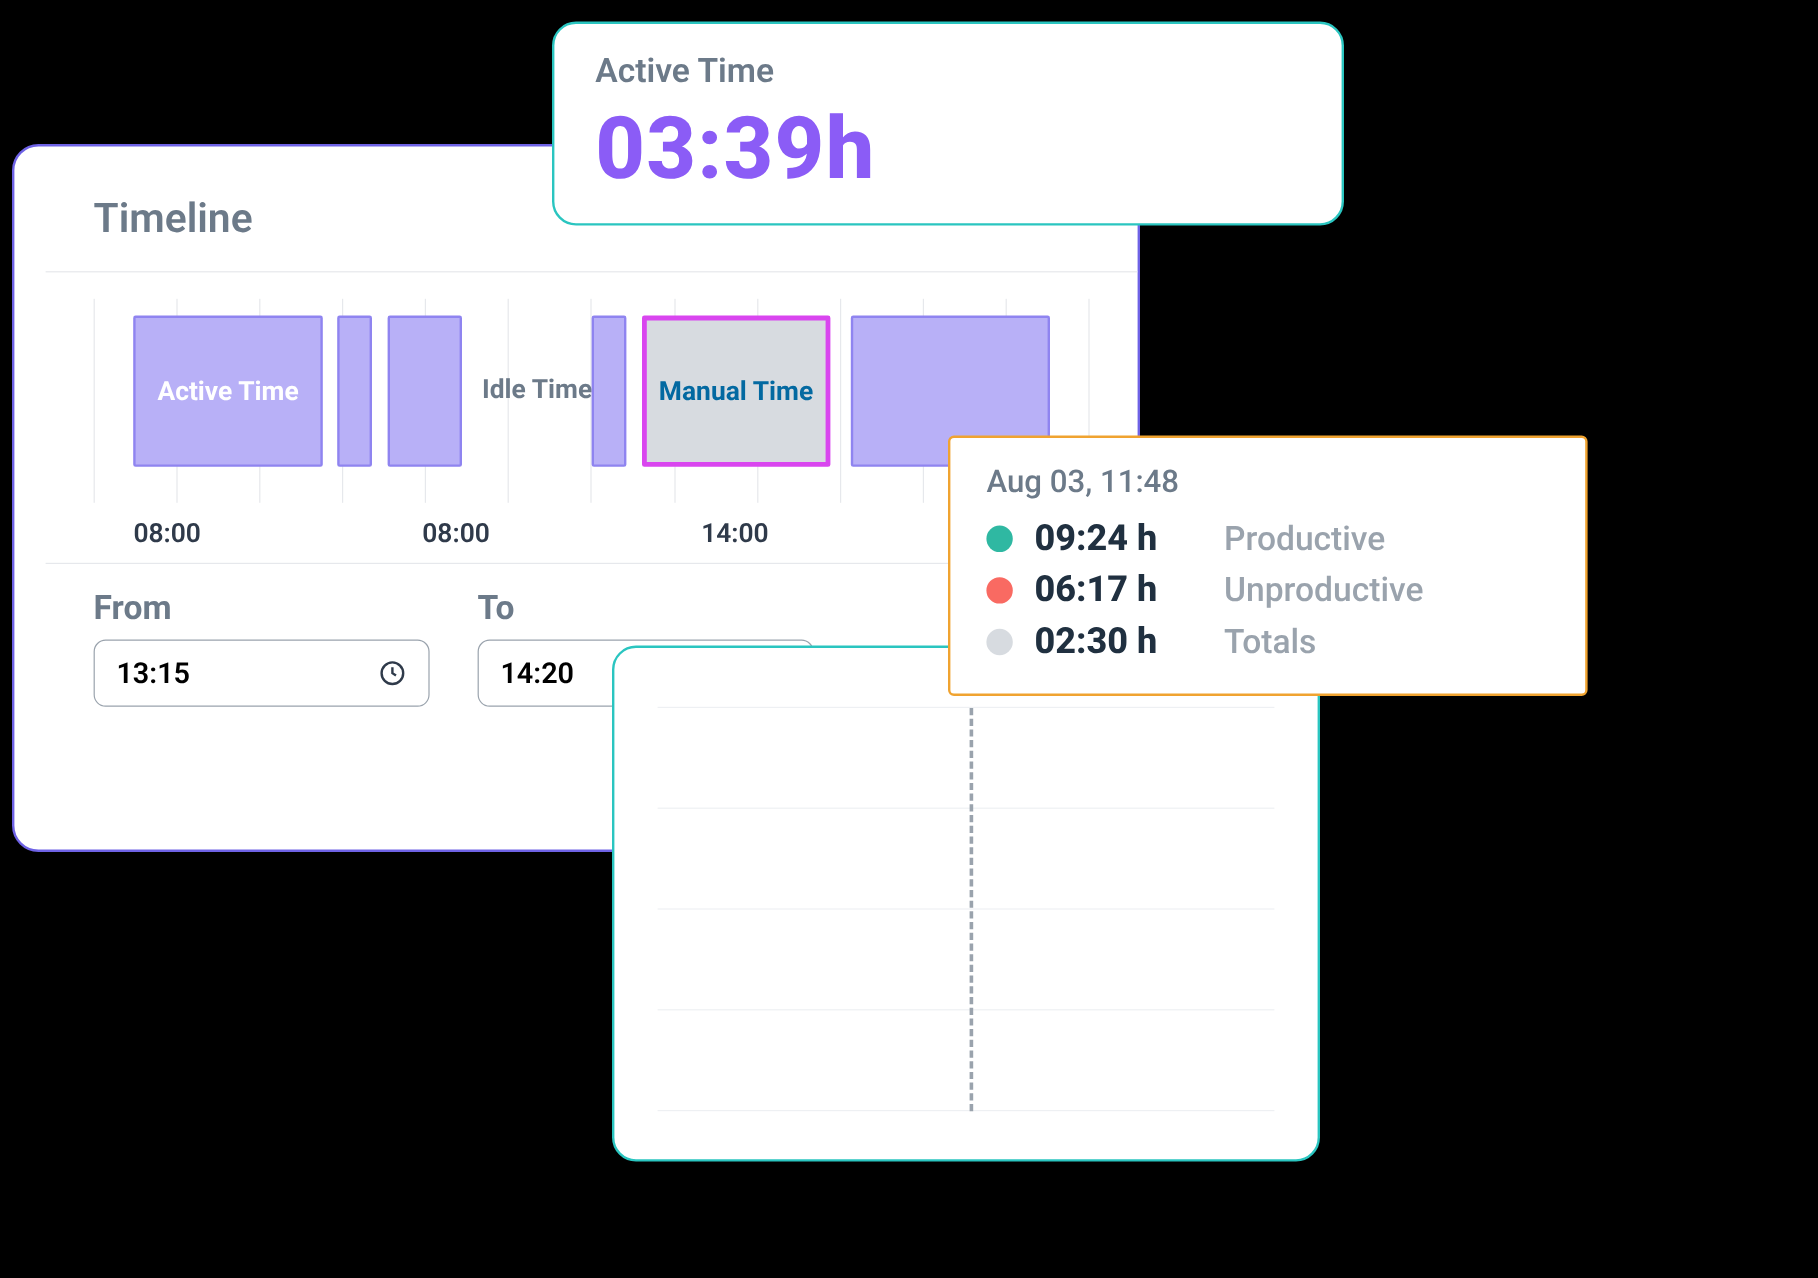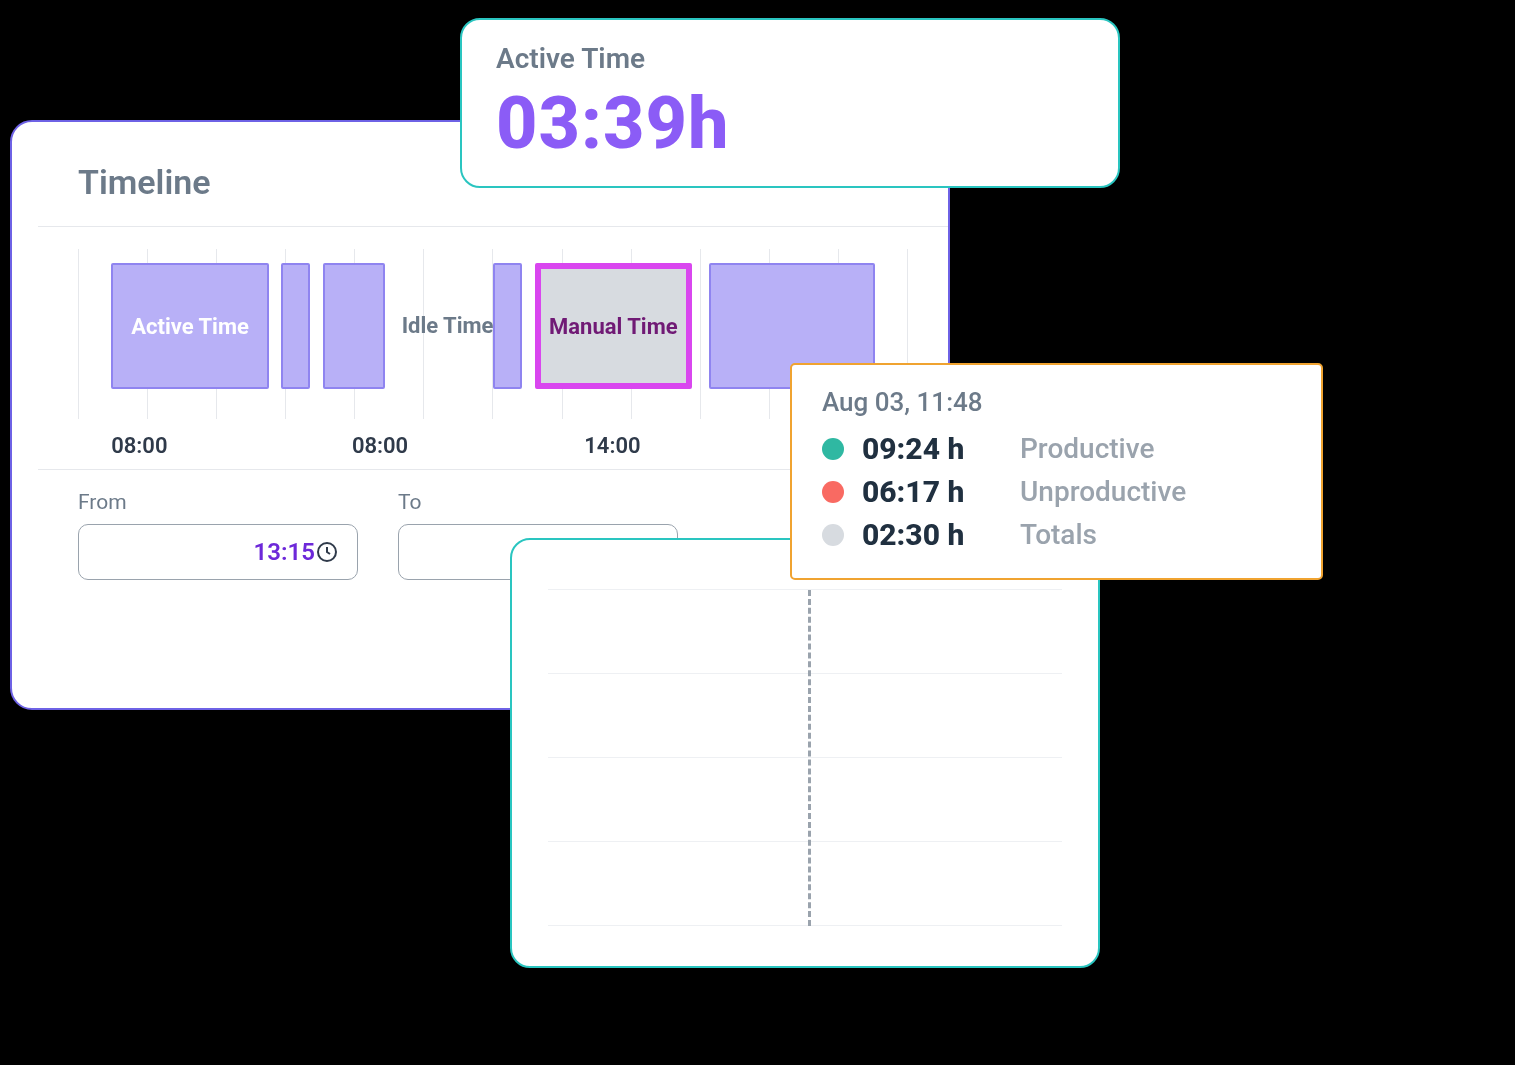--- a/index.html
+++ b/index.html
@@ -61,22 +61,22 @@
     border-radius: 2px;
   }
   .purple-block {
     background: #b8b0f7;
     border: 2px solid #8f84f0;
     color: #fff;
     font-size: 22px;
   }
   .grey-block {
     background: #d7dbe0;
-    border: 6px solid #d946ef;
-    color: #701a75;
+    border: 4px solid #d946ef;
+    color: #0369a1;
     font-size: 22px;
   }
   .idle-label {
     position: absolute;
     top: 50px;
     font-size: 22px;
     font-weight: 700;
     color: #6c7a89;
   }
   .timeline-x-labels {
@@ -91,36 +91,36 @@
     color: #2f3a4a;
   }
   .timeline-footer {
     border-top: 1px solid #e6e8ec;
     padding: 20px 40px 30px 40px;
     display: flex;
     gap: 40px;
   }
   .field { flex: 0 0 280px; }
   .field-label {
-    font-size: 21px;
-    color: #6c7a89;
-    font-weight: 400;
+    font-size: 28px;
+    color: #6c7a89;
+    font-weight: 700;
     margin-bottom: 10px;
   }
   .field-input {
     height: 56px;
     border: 1.5px solid #9aa3ad;
     border-radius: 10px;
     display: flex;
     align-items: center;
-    justify-content: flex-end;
+    justify-content: space-between;
     padding: 0 18px;
     font-size: 24px;
     font-weight: 600;
-    color: #6d28d9;
+    color: #000000;
     background: #fff;
   }
   .clock-icon { width: 24px; height: 24px; color: #2f3a4a; }
 
   
   .active-card {
     position: absolute;
     left: 460px;
     top: 18px;
     width: 660px;

